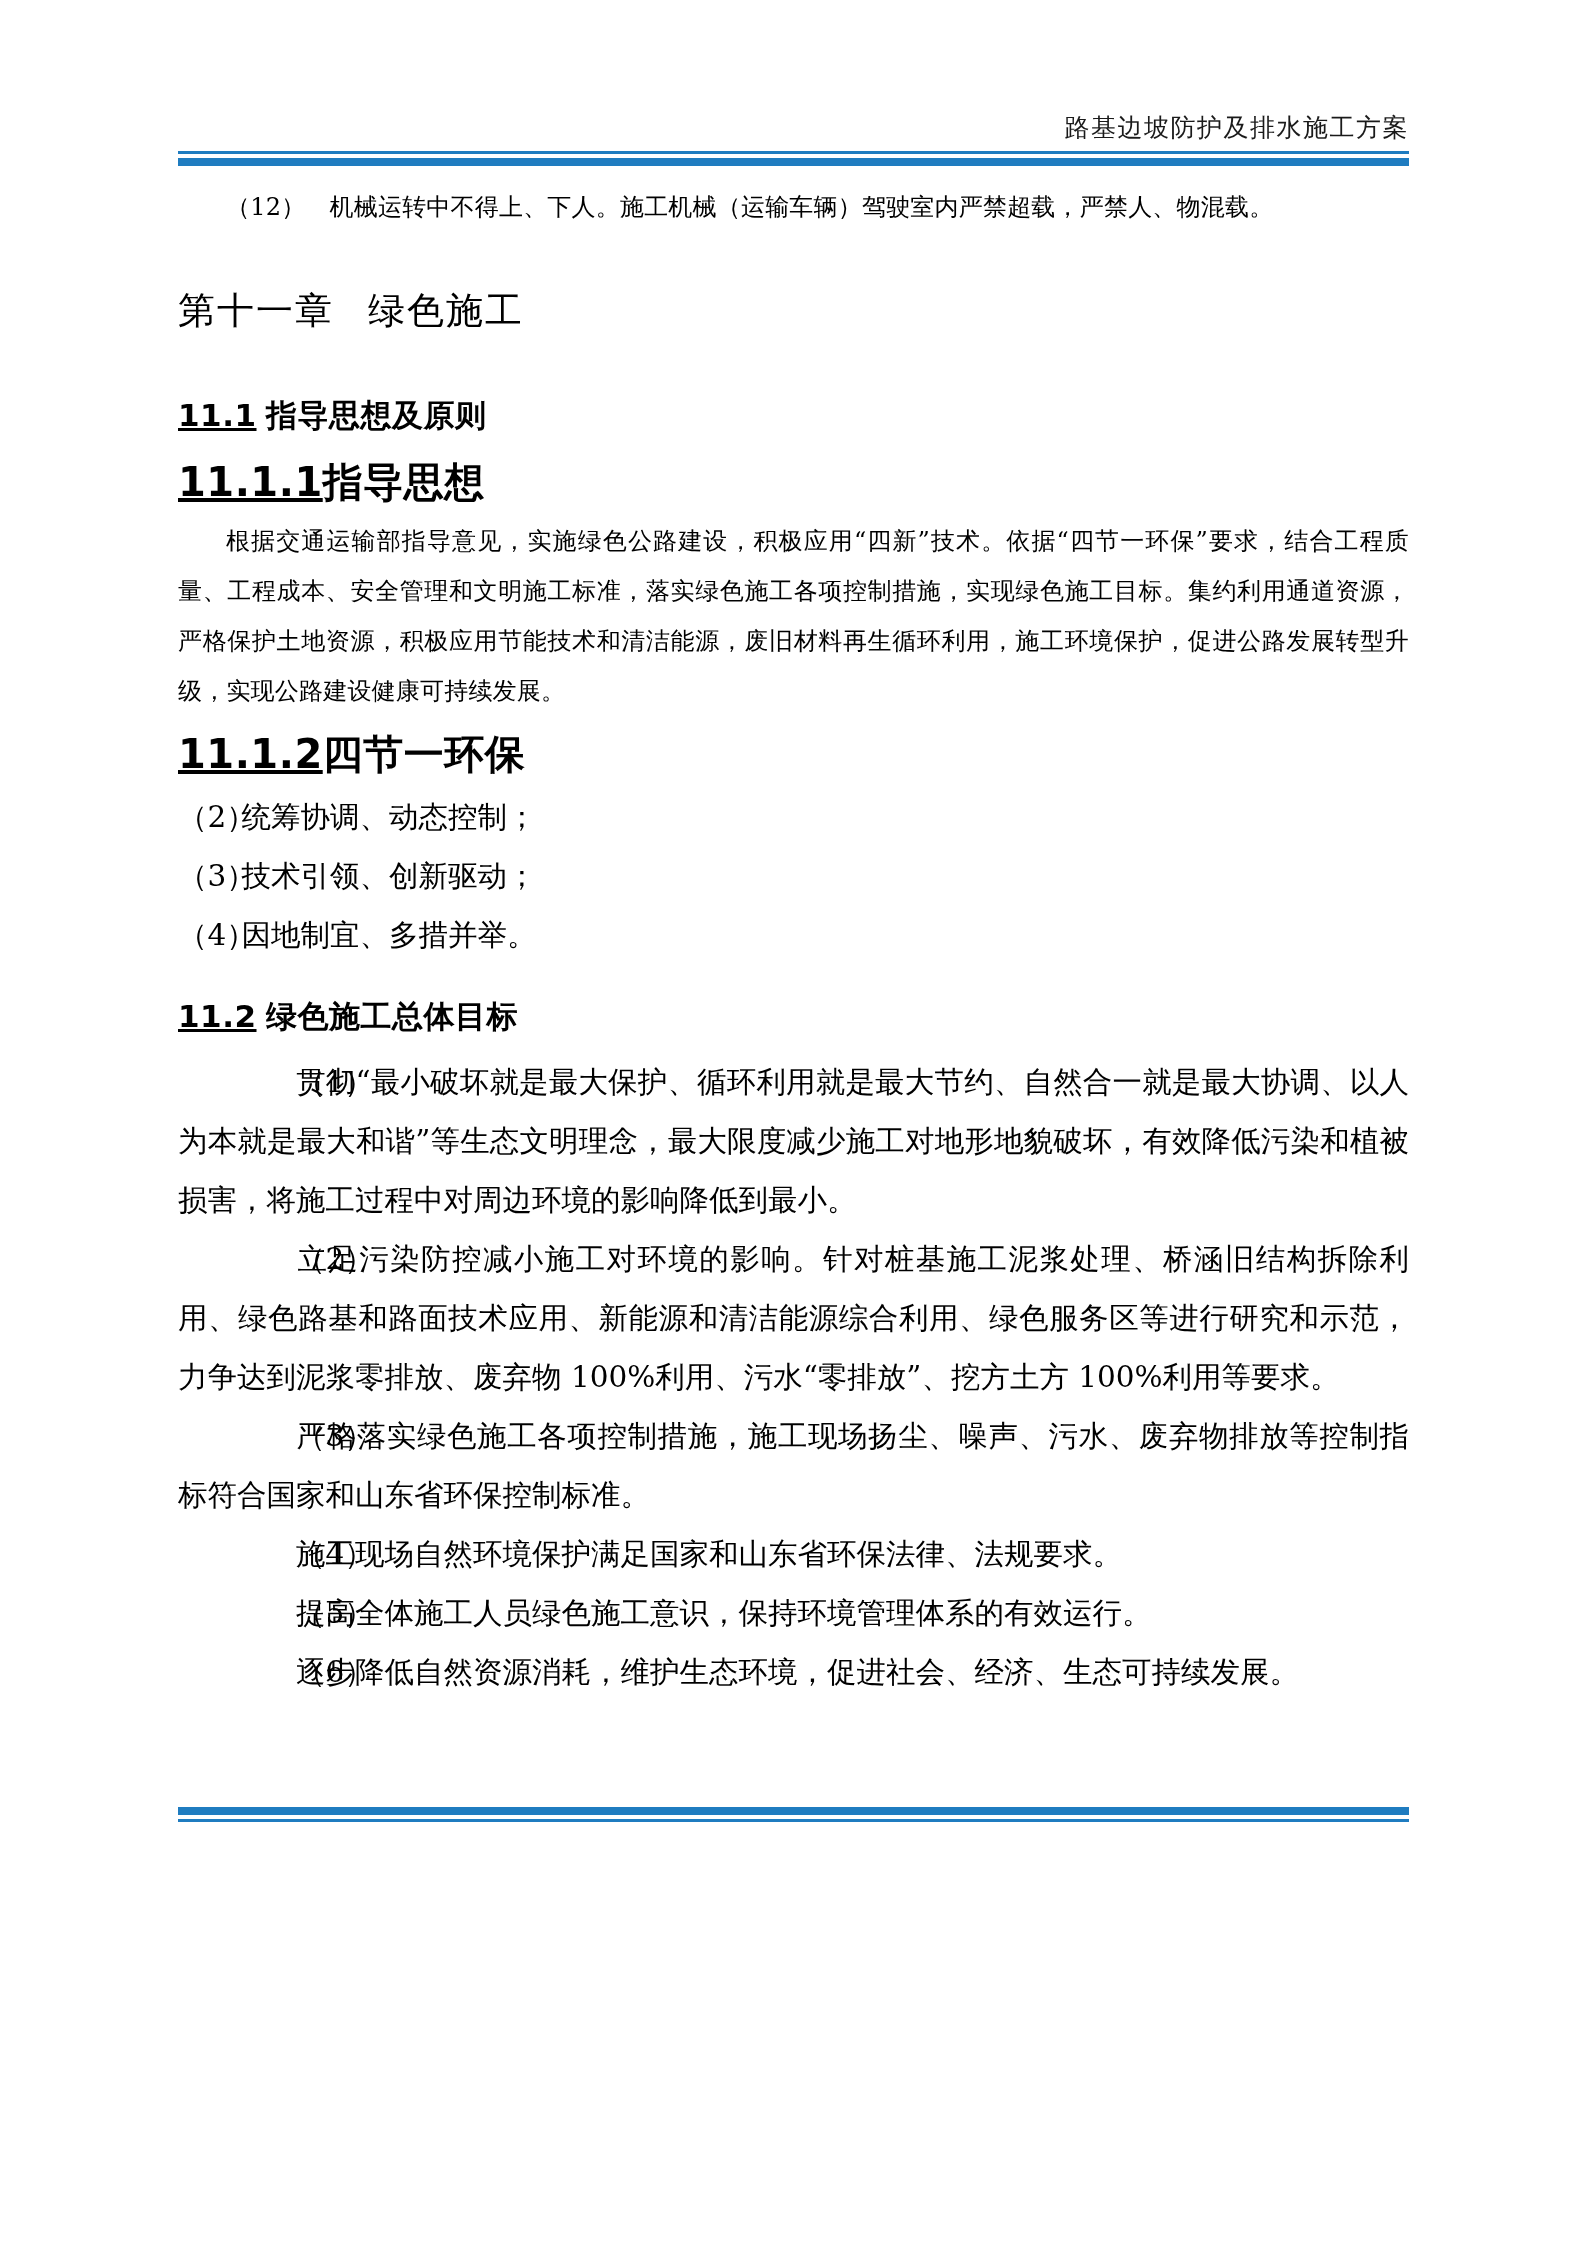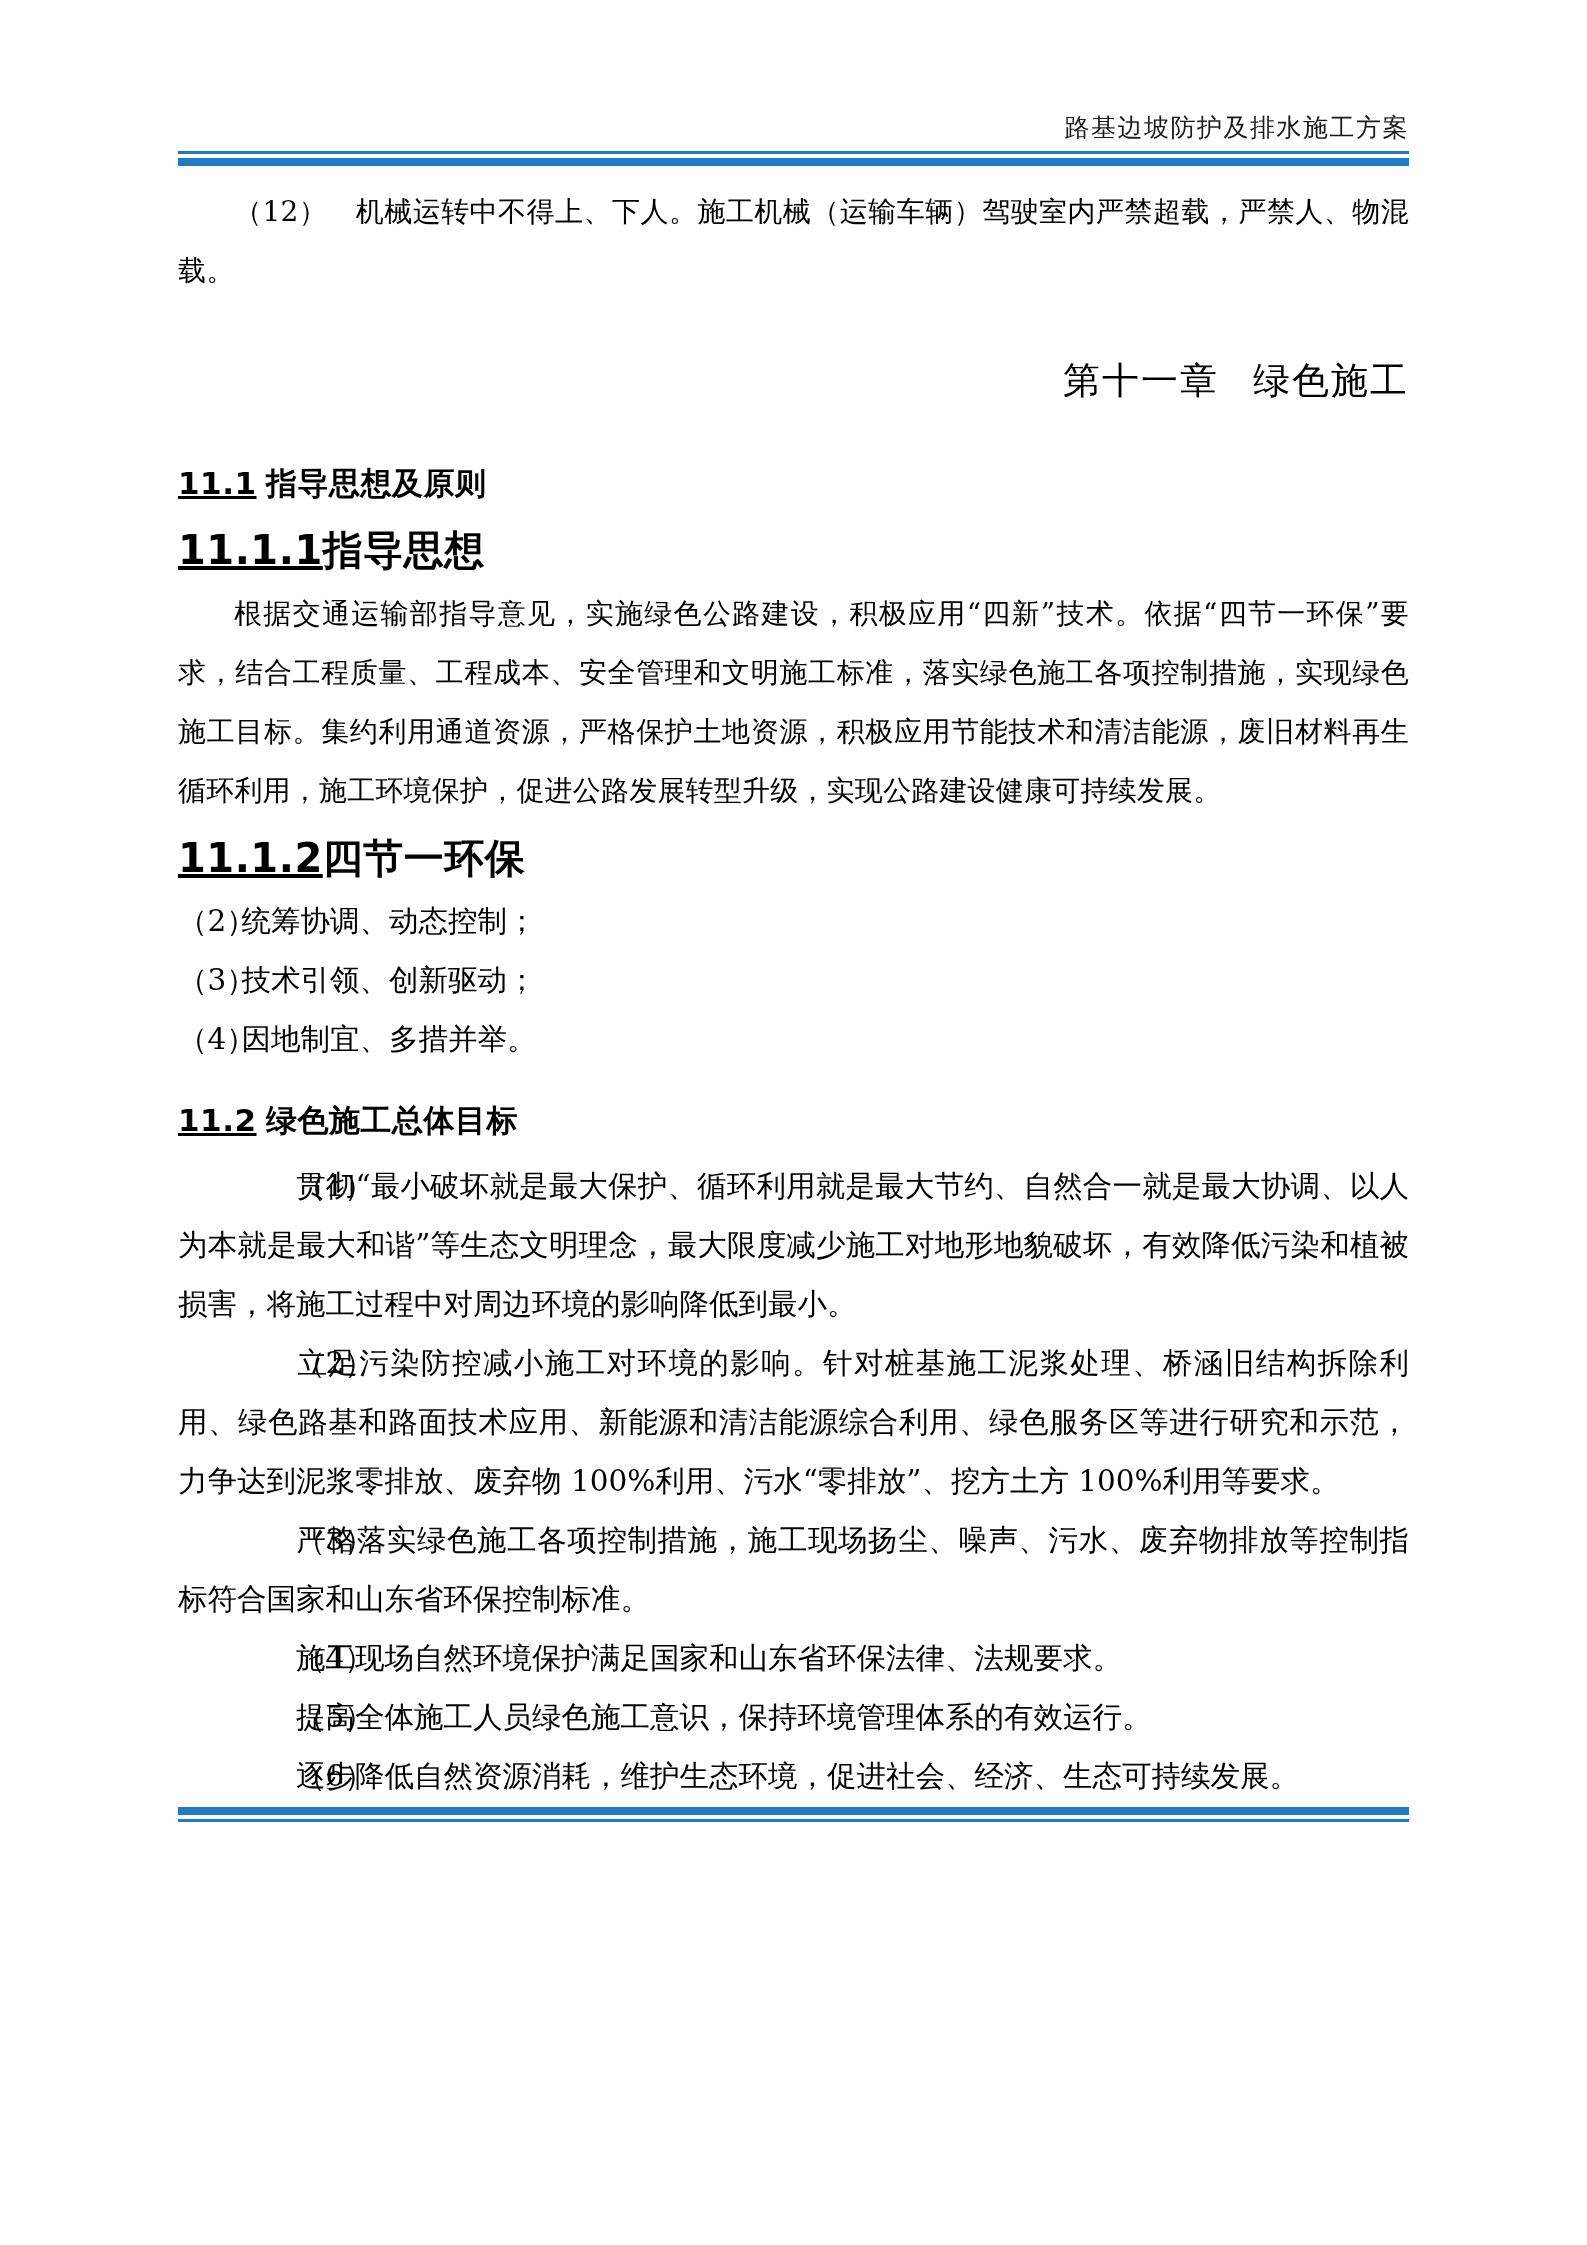--- a/index.html
+++ b/index.html
@@ -85,38 +85,38 @@
     left: 178px;
     width: 1231px;
   }
 
   p, h1, h2, h3 {
     margin: 0;
     padding: 0;
   }
 
   .para {
-    font-size: 28px;
-    line-height: 59px;
+    font-size: 24px;
+    line-height: 50px;
     text-align: justify;
     text-justify: inter-ideograph;
     text-indent: 2em;
     letter-spacing: 0.2px;
     margin-bottom: 0px;
   }
 
   .chapter-title {
-    text-align: right;
+    text-align: left;
     font-size: 37px;
     line-height: 70px;
     font-weight: normal;
     letter-spacing: 2px;
     margin-top: 46px;
     margin-bottom: 38px;
-    font-family: Liberation Sans, sans-serif;
+    font-family: Liberation Mono, monospace;
   }
   .chapter-title .gap {
     display: inline-block;
     width: 34px;
   }
 
   .h2 {
     font-size: 31px;
     line-height: 58px;
     font-weight: bold;

